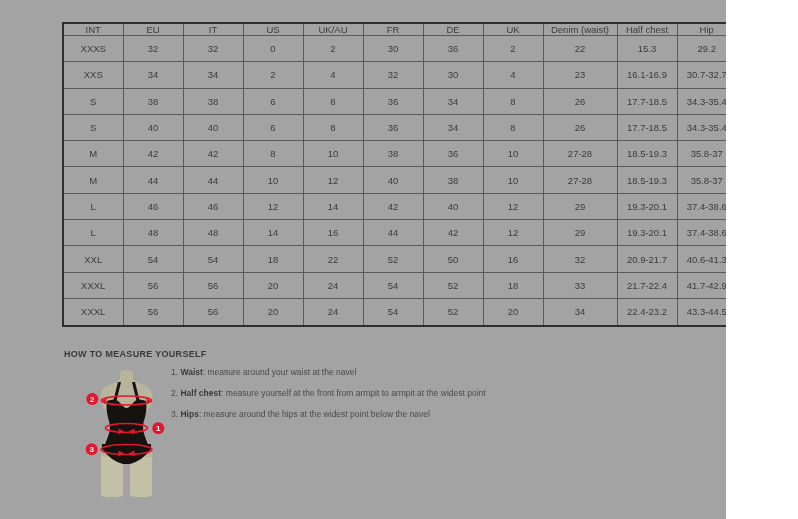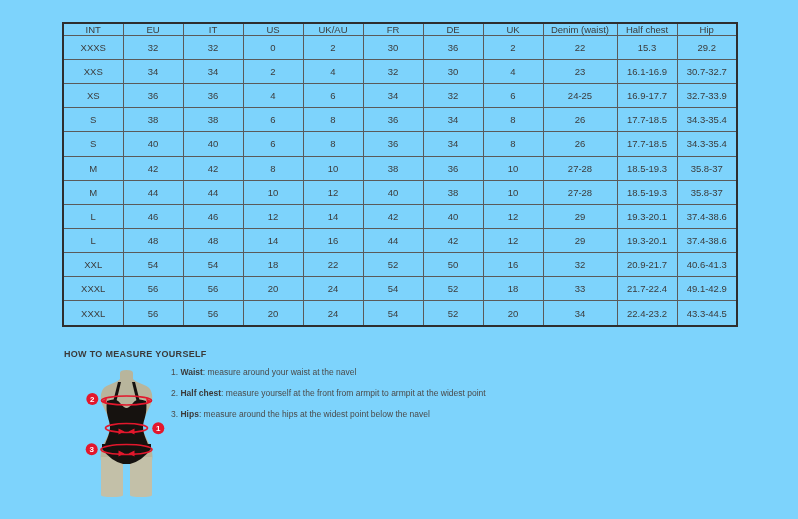--- a/index.html
+++ b/index.html
@@ -7,21 +7,21 @@
     --mannequin:#b8b59c;
     --mannequin-leg:#c3c0a8;
     --suit:#16120f;
     --table-border:#5a5a5a;
     --table-border-outer:#2e2e2e;
     --text:#3b3b3b;
   }
   *{margin:0;padding:0;box-sizing:border-box;}
   html,body{background:#ffffff;}
   body{font-family:"Liberation Sans",sans-serif;}
-  .page{position:relative;width:798px;height:519px;background:#7dd3fc;overflow:hidden;}
+  .page{position:relative;width:726px;height:519px;background:#a3a3a3;overflow:hidden;}
 
   
   .size-table{
     position:absolute;left:62px;top:22px;
     width:676px;height:305px;
     border-collapse:collapse;table-layout:fixed;
     border:2px solid var(--table-border-outer);
   }
   .size-table th,.size-table td{
     border:1px solid var(--table-border);
@@ -107,33 +107,20 @@
           <td>2</td>
           <td>4</td>
           <td>32</td>
           <td>30</td>
           <td>4</td>
           <td>23</td>
           <td>16.1-16.9</td>
           <td>30.7-32.7</td>
         </tr>
         <tr>
-          <td>XS</td>
-          <td>36</td>
-          <td>36</td>
-          <td>4</td>
-          <td>6</td>
-          <td>34</td>
-          <td>32</td>
-          <td>6</td>
-          <td>24-25</td>
-          <td>16.9-17.7</td>
-          <td>32.7-33.9</td>
-        </tr>
-        <tr>
           <td>S</td>
           <td>38</td>
           <td>38</td>
           <td>6</td>
           <td>8</td>
           <td>36</td>
           <td>34</td>
           <td>8</td>
           <td>26</td>
           <td>17.7-18.5</td>
@@ -221,21 +208,21 @@
           <td>XXXL</td>
           <td>56</td>
           <td>56</td>
           <td>20</td>
           <td>24</td>
           <td>54</td>
           <td>52</td>
           <td>18</td>
           <td>33</td>
           <td>21.7-22.4</td>
-          <td>49.1-42.9</td>
+          <td>41.7-42.9</td>
         </tr>
         <tr>
           <td>XXXL</td>
           <td>56</td>
           <td>56</td>
           <td>20</td>
           <td>24</td>
           <td>54</td>
           <td>52</td>
           <td>20</td>

